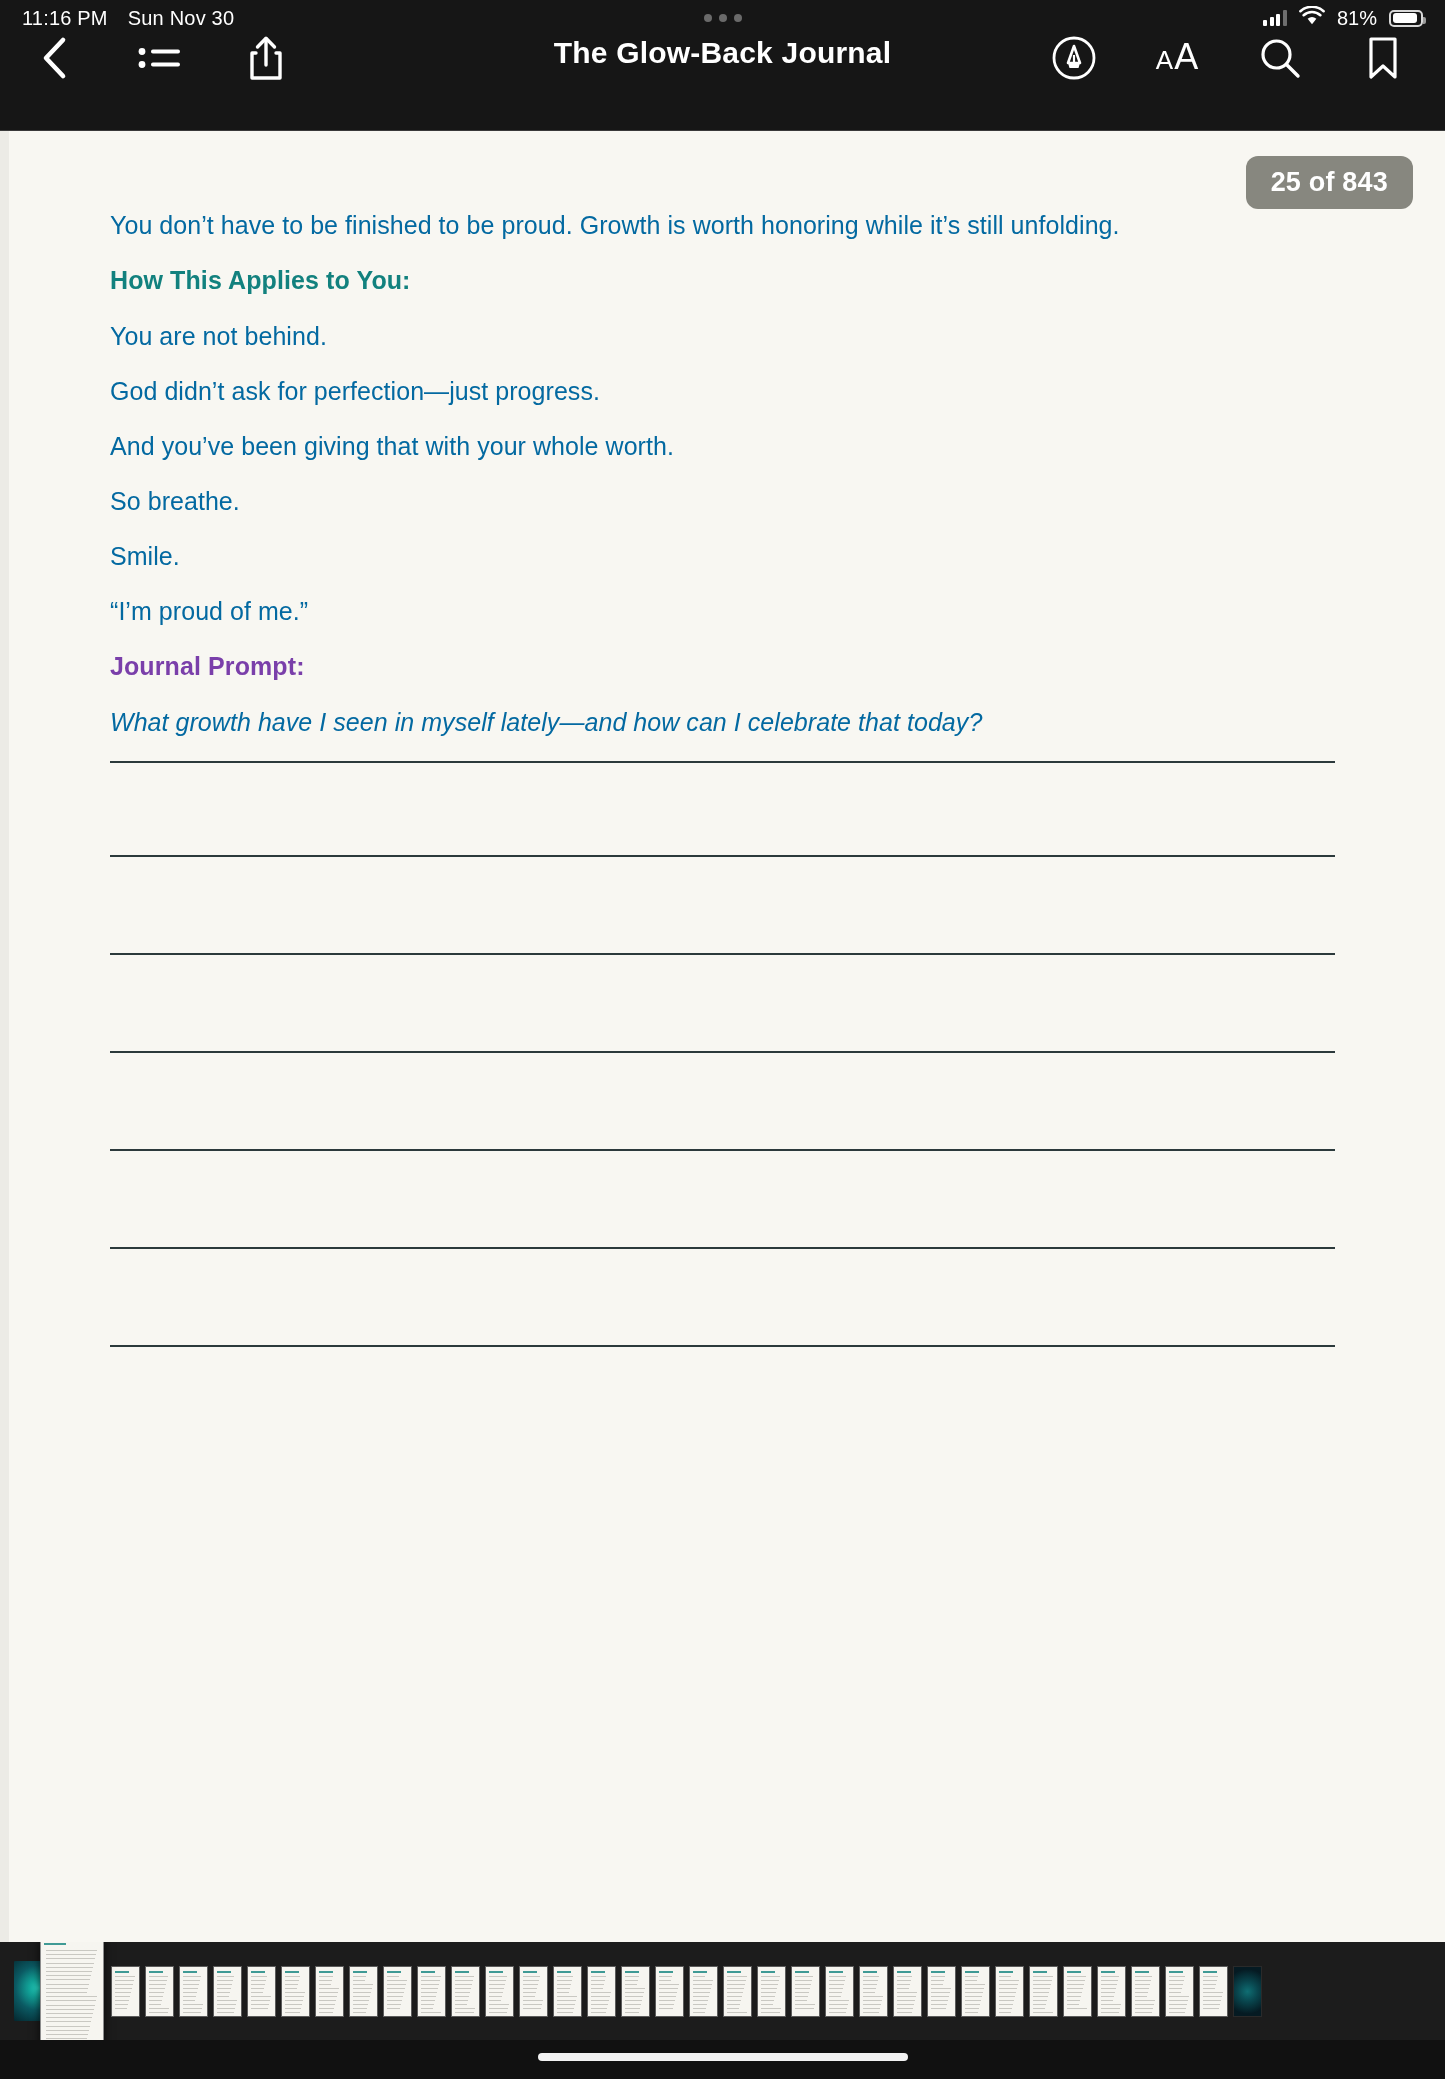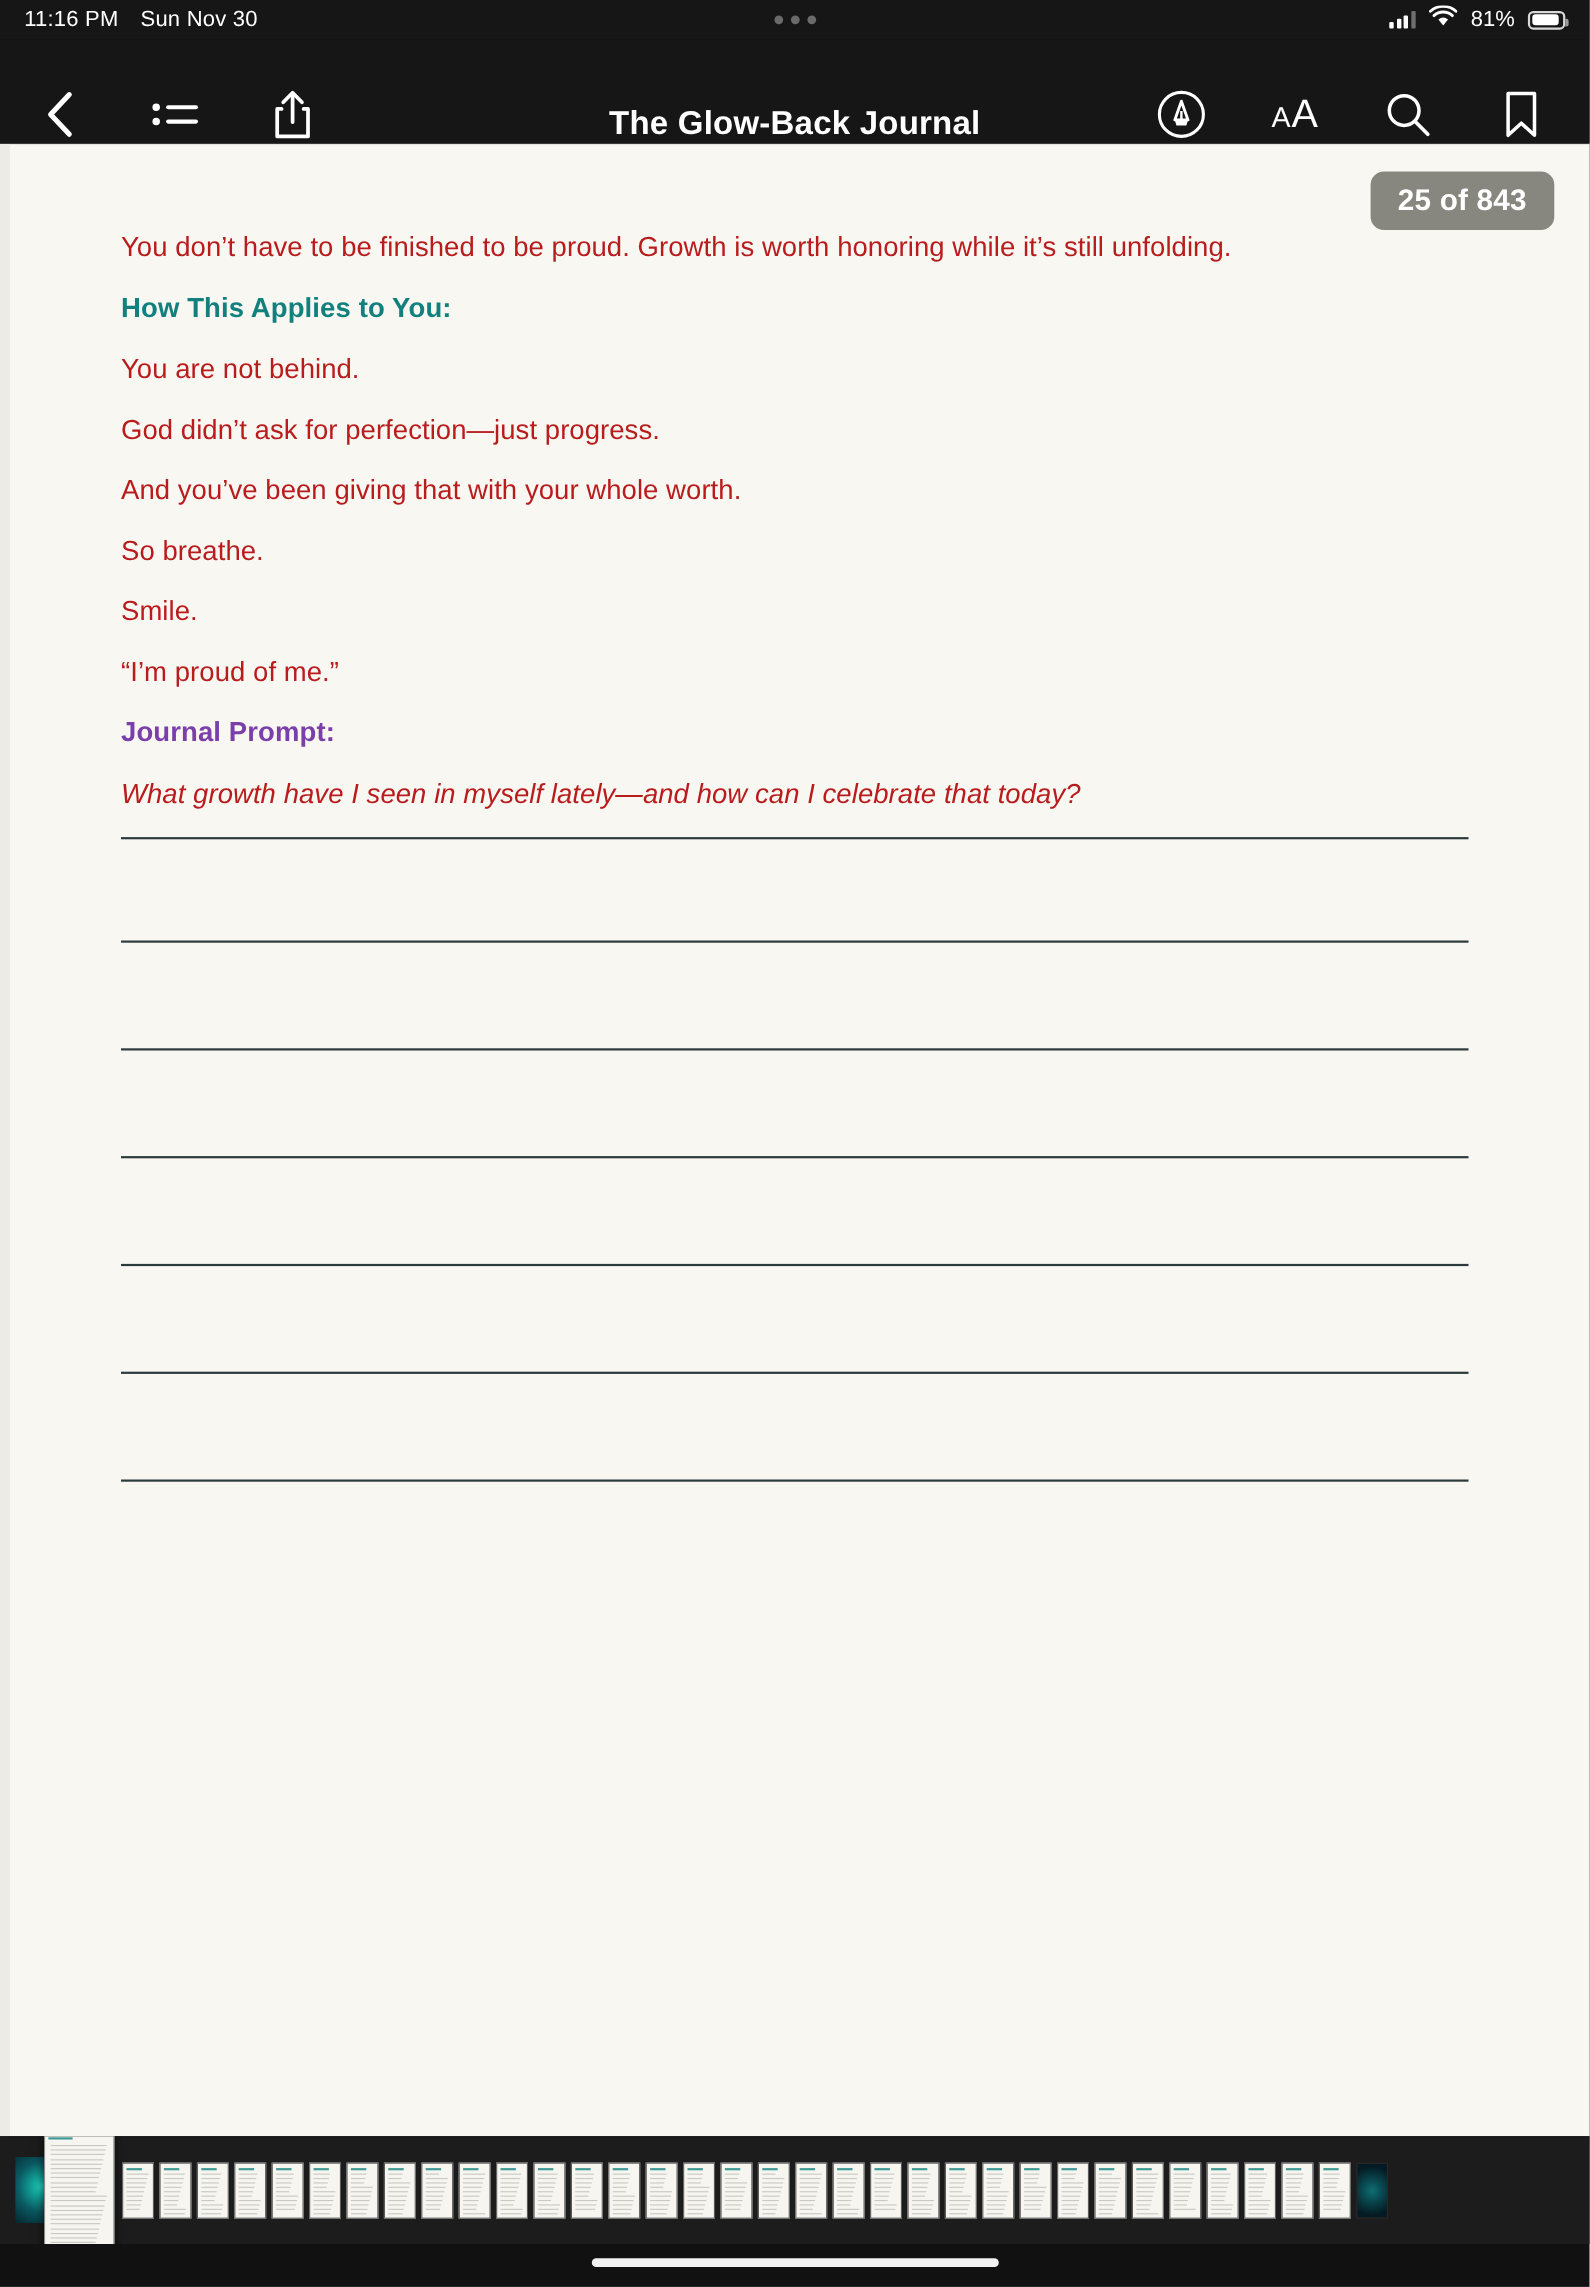--- a/index.html
+++ b/index.html
@@ -31,21 +31,21 @@
   .sig i:nth-child(4){height:16px;background:#6e6e6e}
 
   .battery{width:34px;height:17px;border:2px solid #d9d9d9;border-radius:5px;position:relative;display:inline-block;}
   .battery::after{content:"";position:absolute;right:-5px;top:5px;width:3px;height:7px;background:#9a9a9a;border-radius:0 2px 2px 0;}
   .battery i{position:absolute;left:1.5px;top:1.5px;bottom:1.5px;width:81%;background:#ffffff;border-radius:3px;display:block;}
 
   
   .navbar{
     position:absolute; top:36px; left:0; width:1445px; height:94px;
     background:#161616;
-    display:flex; align-items:flex-end;
+    display:flex; align-items:flex-start;
   }
   .nav-left{ display:flex; align-items:center; gap:58px; padding-left:30px;}
   .nav-right{ display:flex; align-items:center; gap:55px; margin-left:auto; padding-right:38px;}
   .nav-btn{ width:48px;height:48px;display:flex;align-items:center;justify-content:center;cursor:pointer;}
   .nav-title{
     position:absolute; left:50%; transform:translateX(-50%);
     color:#ffffff; font-size:30px; font-weight:700; letter-spacing:.2px; white-space:nowrap;
   }
   .aa{ color:#fff; display:flex; align-items:baseline; gap:1px; font-weight:400; }
   .aa .s{font-size:26px}
@@ -65,21 +65,21 @@
     background:#87877f; color:#ffffff;
     font-size:27px; font-weight:700;
     padding:11px 25px; border-radius:12px;
     letter-spacing:.2px;
   }
 
   .content{ position:absolute; top:0; left:0; width:100%; padding:80px 110px 0 110px; }
 
   .h-teal{ color:#12817e; font-size:25px; font-weight:700; margin-bottom:27px; letter-spacing:.1px;}
   .h-purple{ color:#7a3faa; font-size:25px; font-weight:700; margin-bottom:27px; letter-spacing:.1px;}
-  .p{ color:#b91c1c; font-size:25px; font-weight:400; margin-bottom:26px; letter-spacing:.05px;}
+  .p{ color:#0369a1; font-size:25px; font-weight:400; margin-bottom:26px; letter-spacing:.05px;}
   .p.italic{ font-style:italic; margin-bottom:24px;}
 
   .rules{ margin-top:22px; }
   .rule{ height:98px; border-bottom:2px solid #2c3a3c; }
   .rule:first-child{ border-top:2px solid #2c3a3c; height:96px;}
 
   .closing{ margin-top:62px; }
 
   
   .scrubber{

